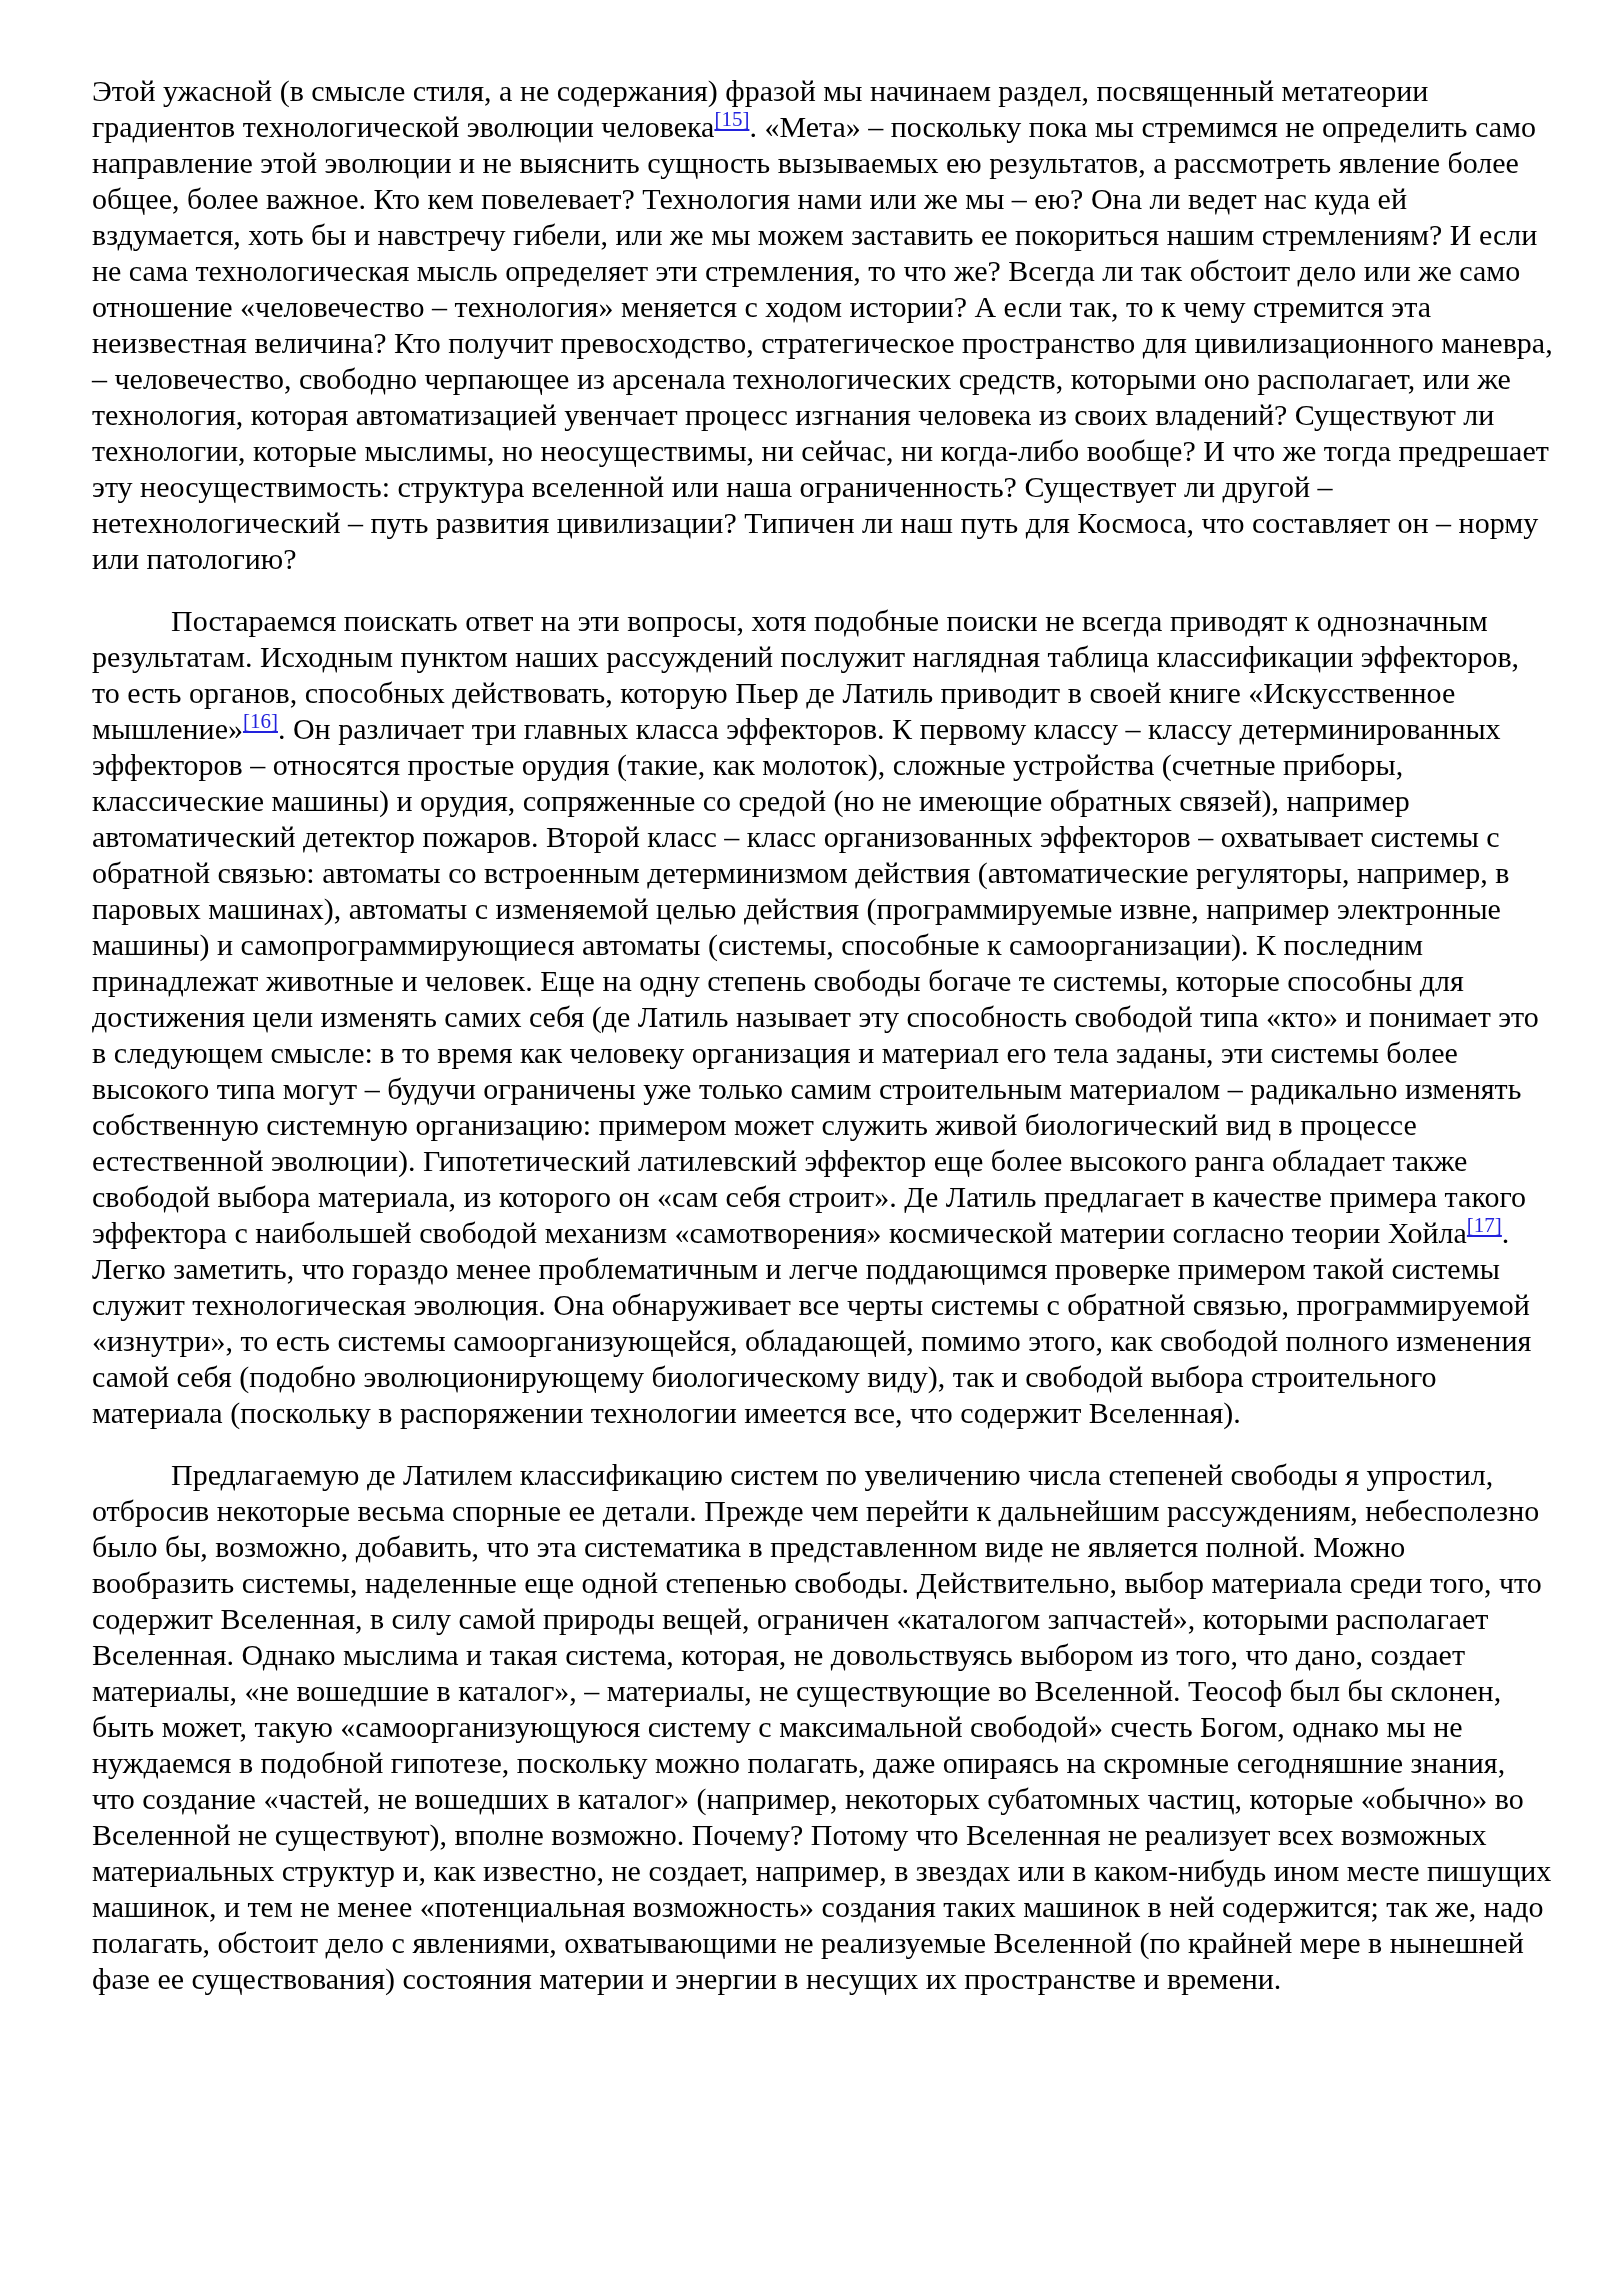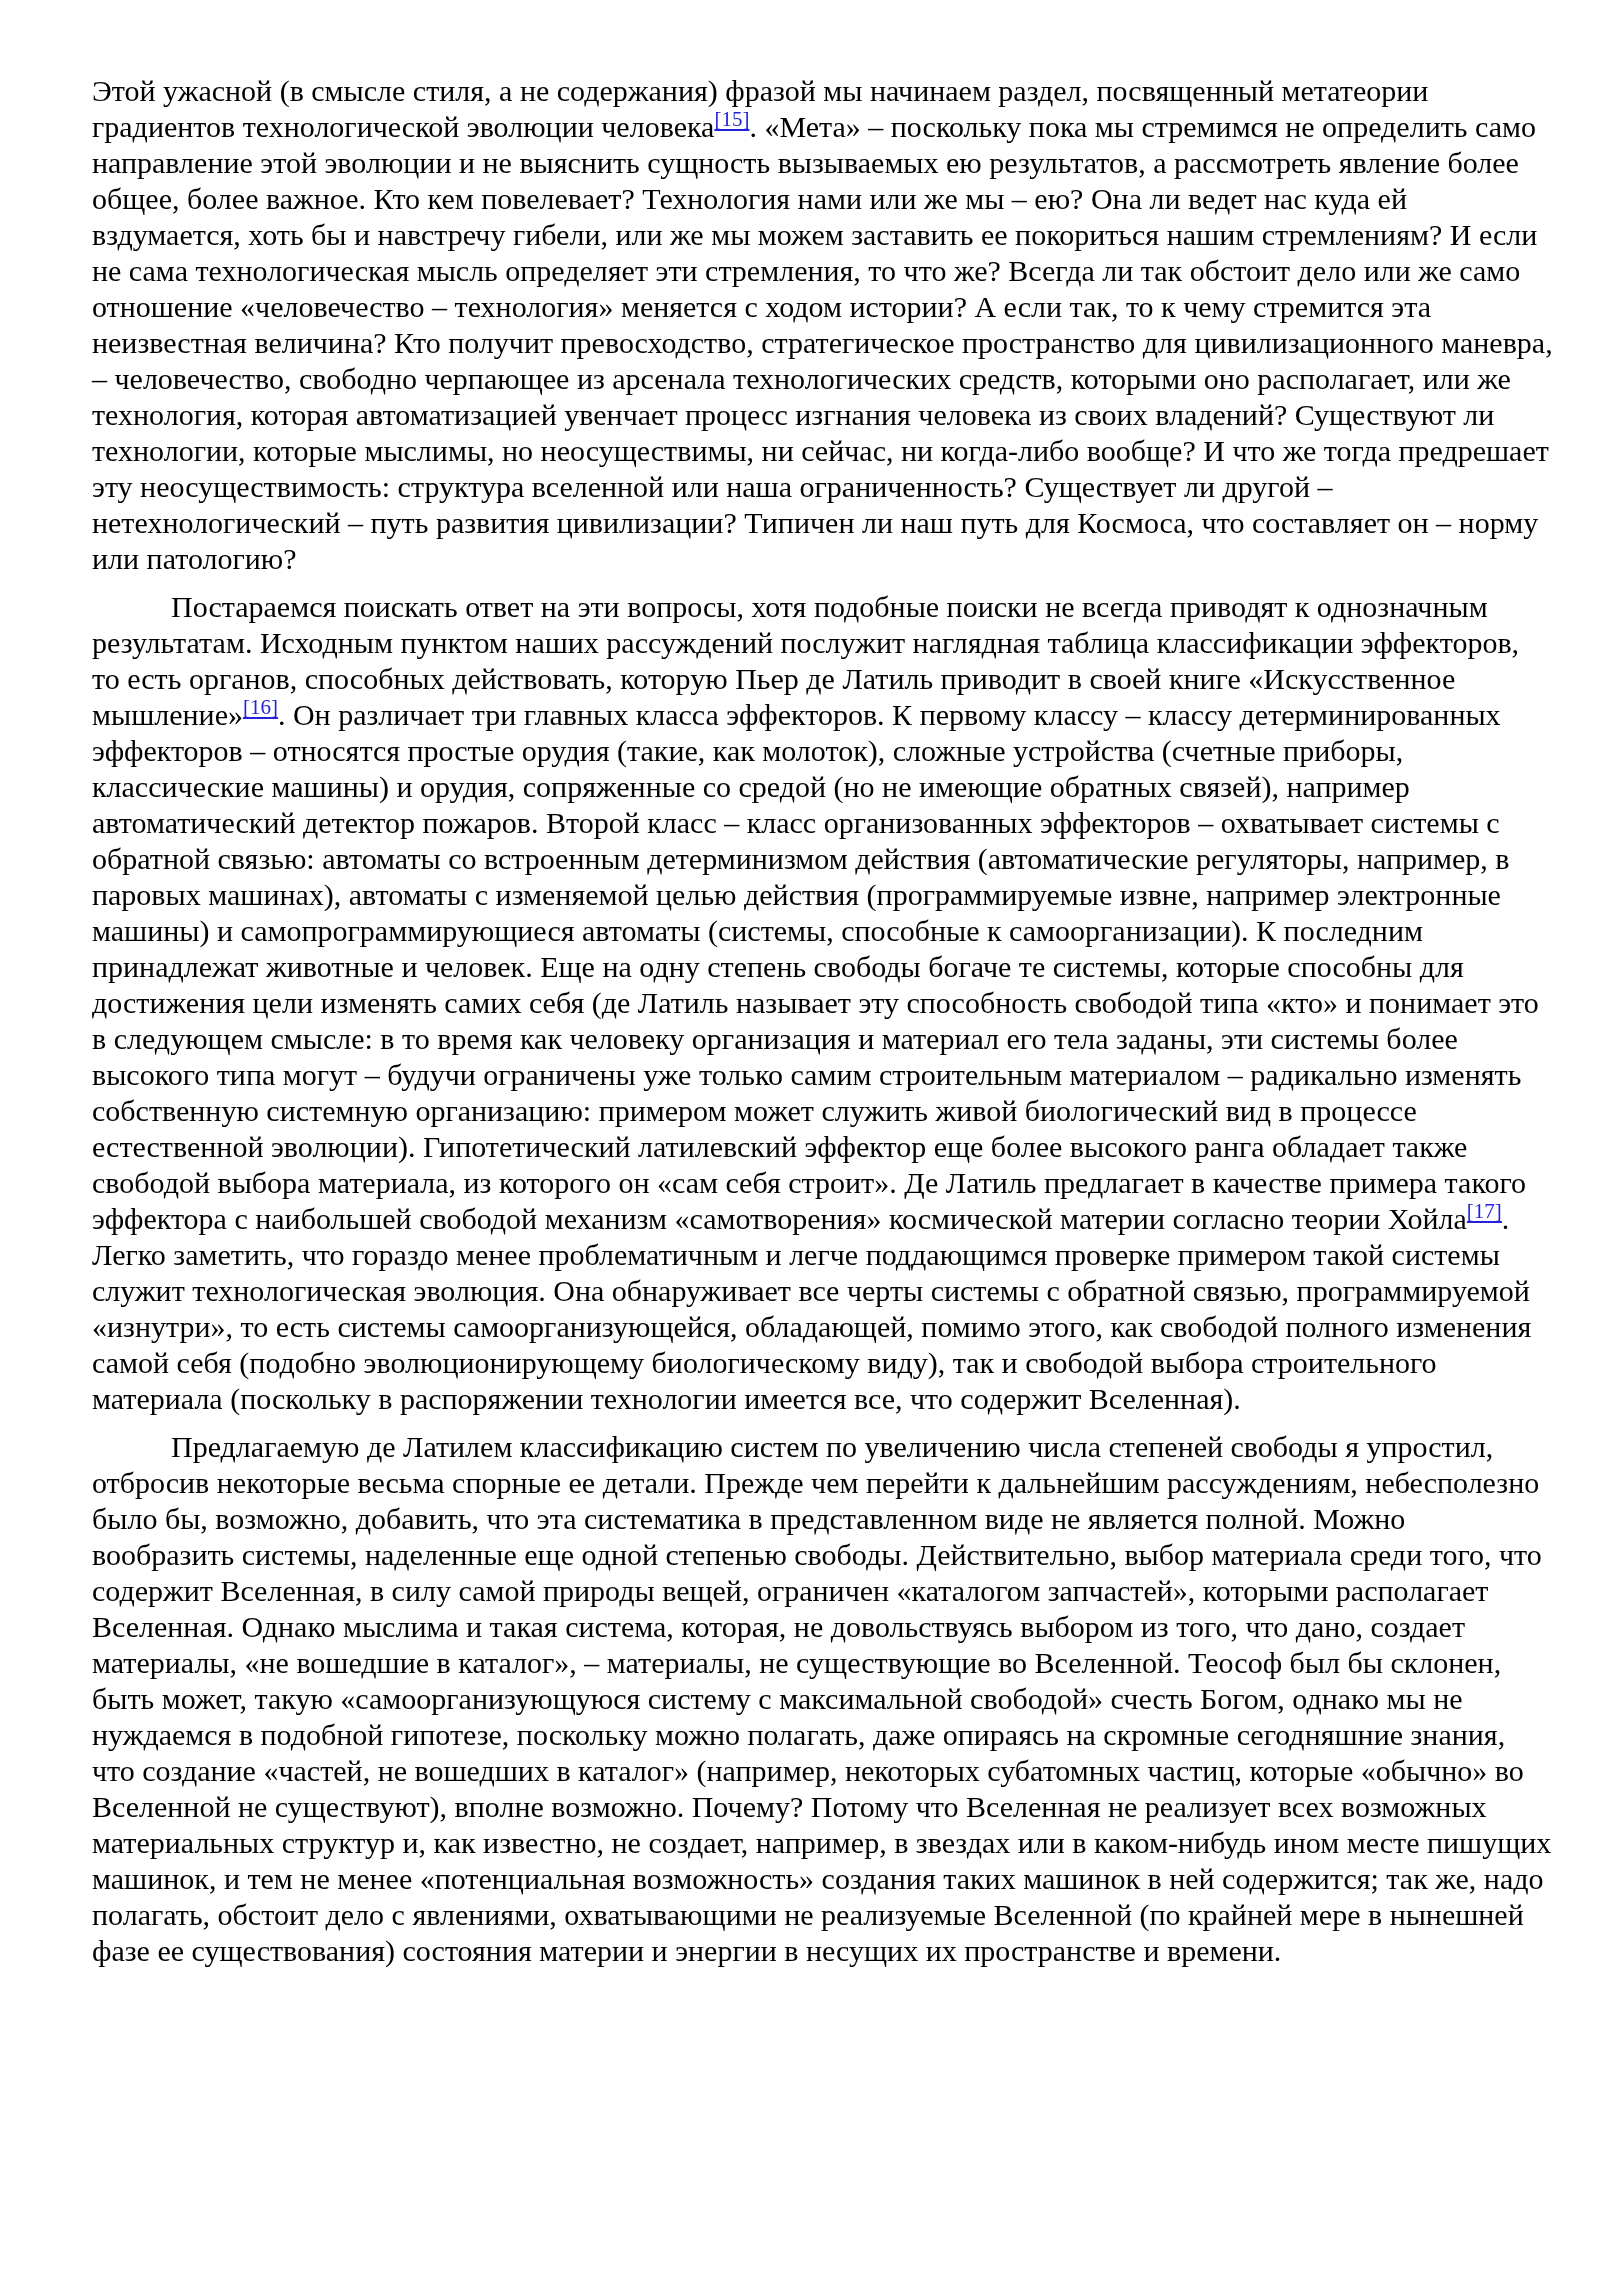--- a/index.html
+++ b/index.html
@@ -24,21 +24,21 @@
     line-height: 36px;
     color: #000000;
     text-align: left;
     word-spacing: normal;
   }
   p.para {
     margin: 0;
     padding: 0;
   }
   p.para + p.para {
-    margin-top: 12px;
+    margin-top: 26px;
   }
   p.para.indent {
     text-indent: 79px;
   }
   sup.fn {
     font-size: 70%;
     line-height: 0;
     vertical-align: super;
   }
   a.footnote-link {

